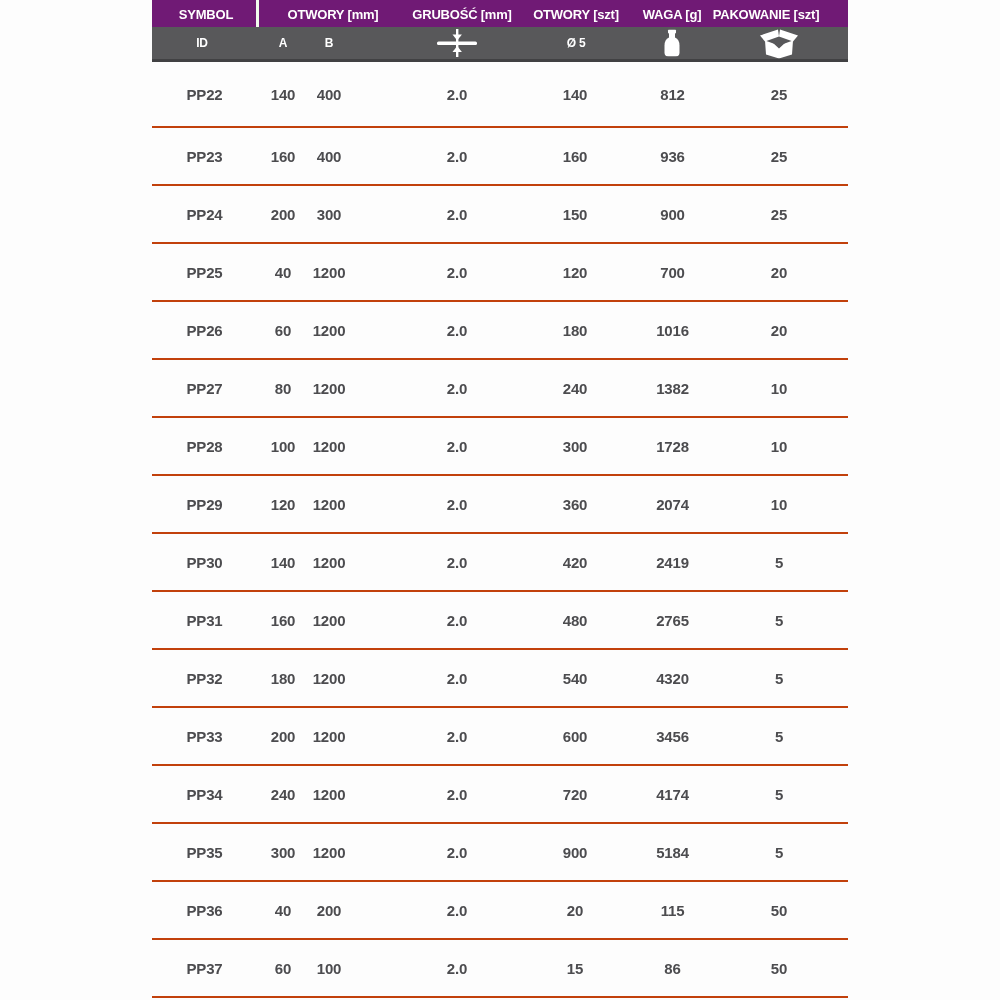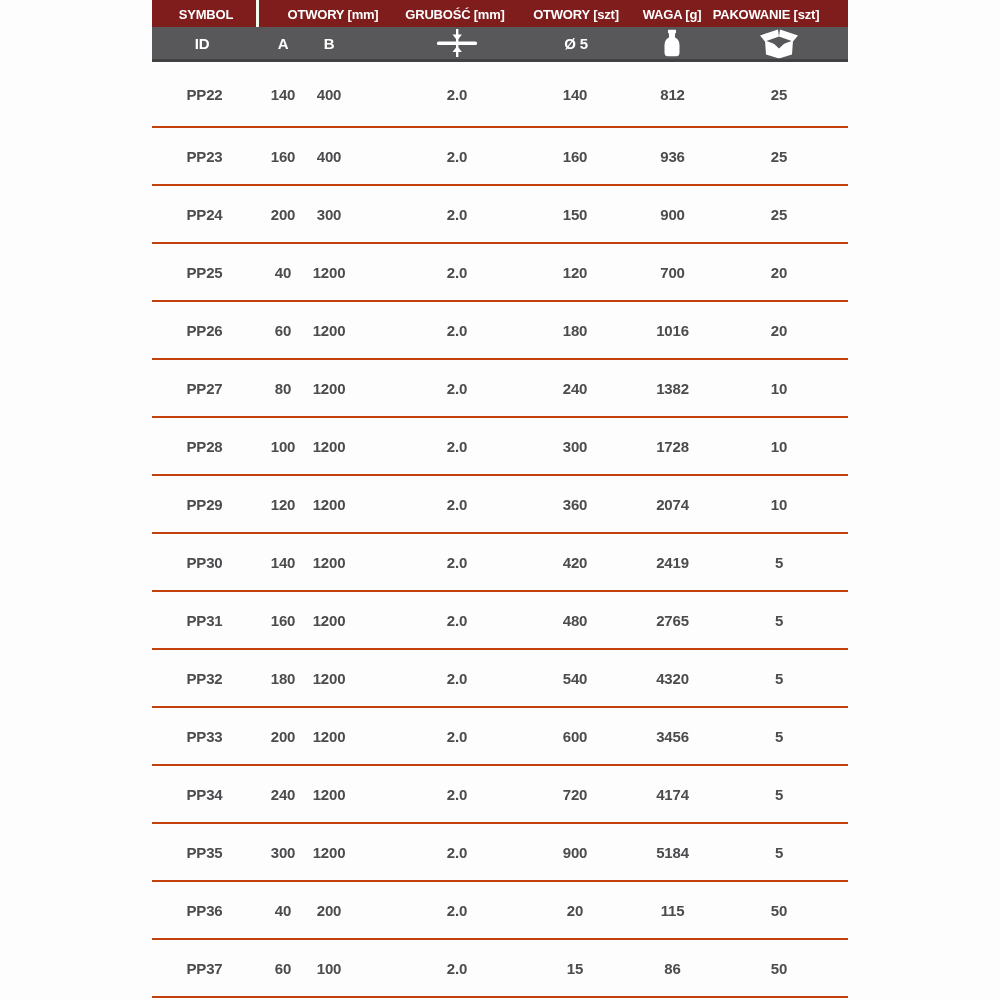--- a/index.html
+++ b/index.html
@@ -18,35 +18,35 @@
     position: absolute;
     left: 152px;
     top: 0;
     width: 696px;
   }
 
   
   .green-header {
     position: relative;
     height: 27px;
-    background: #7f1d1d;
+    background: #701a75;
   }
   .green-header .glabel {
     position: absolute;
     top: 50%;
     transform: translate(-50%, -50%);
     color: #ffffff;
     font-weight: bold;
     font-size: 13px;
     letter-spacing: -0.2px;
     white-space: nowrap;
   }
   .gl-symbol    { left: 54px; }
   .gl-wymiary   { left: 181px; }
-  .gl-grubosc   { left: 303px; }
+  .gl-grubosc   { left: 310px; }
   .gl-otwory    { left: 424px; }
   .gl-waga      { left: 520px; }
   .gl-pakowanie { left: 614px; }
   .green-divider {
     position: absolute;
     left: 104px;
     top: 0;
     width: 3px;
     height: 100%;
     background: #f2fbed;
@@ -58,21 +58,21 @@
     height: 35px;
     background: #58585a;
     border-bottom: 3px solid #414143;
   }
   .dark-header .dlabel {
     position: absolute;
     top: 50%;
     transform: translate(-50%, -50%);
     color: #ffffff;
     font-weight: bold;
-    font-size: 15px;
+    font-size: 12px;
     letter-spacing: -0.2px;
     white-space: nowrap;
   }
   .dark-header .dicon {
     position: absolute;
     top: 50%;
     transform: translate(-50%, -50%);
     line-height: 0;
   }
   .dl-id        { left: 50px; }

